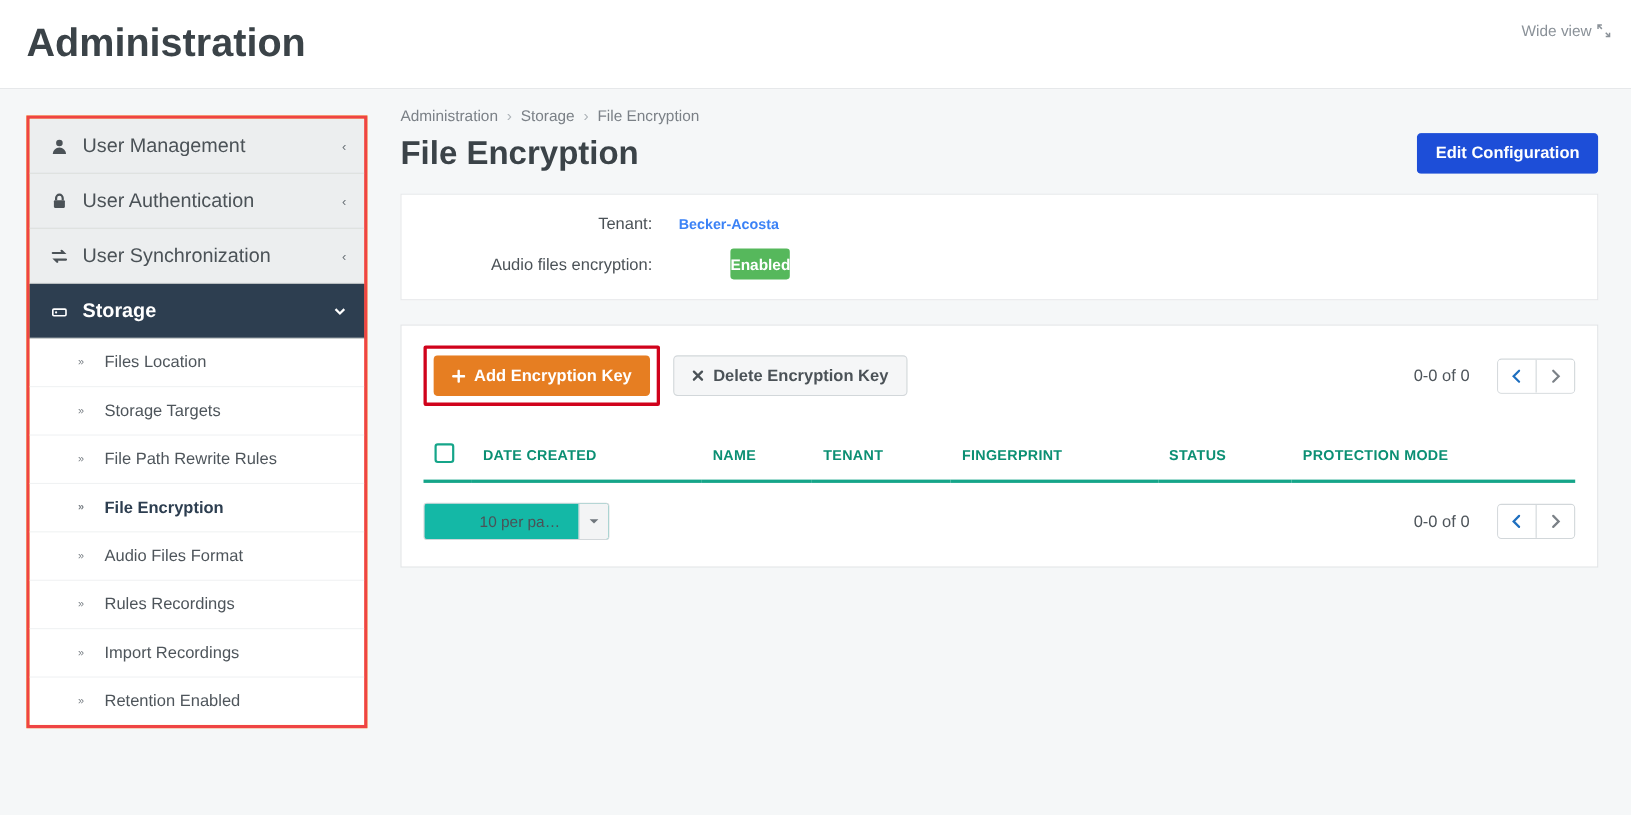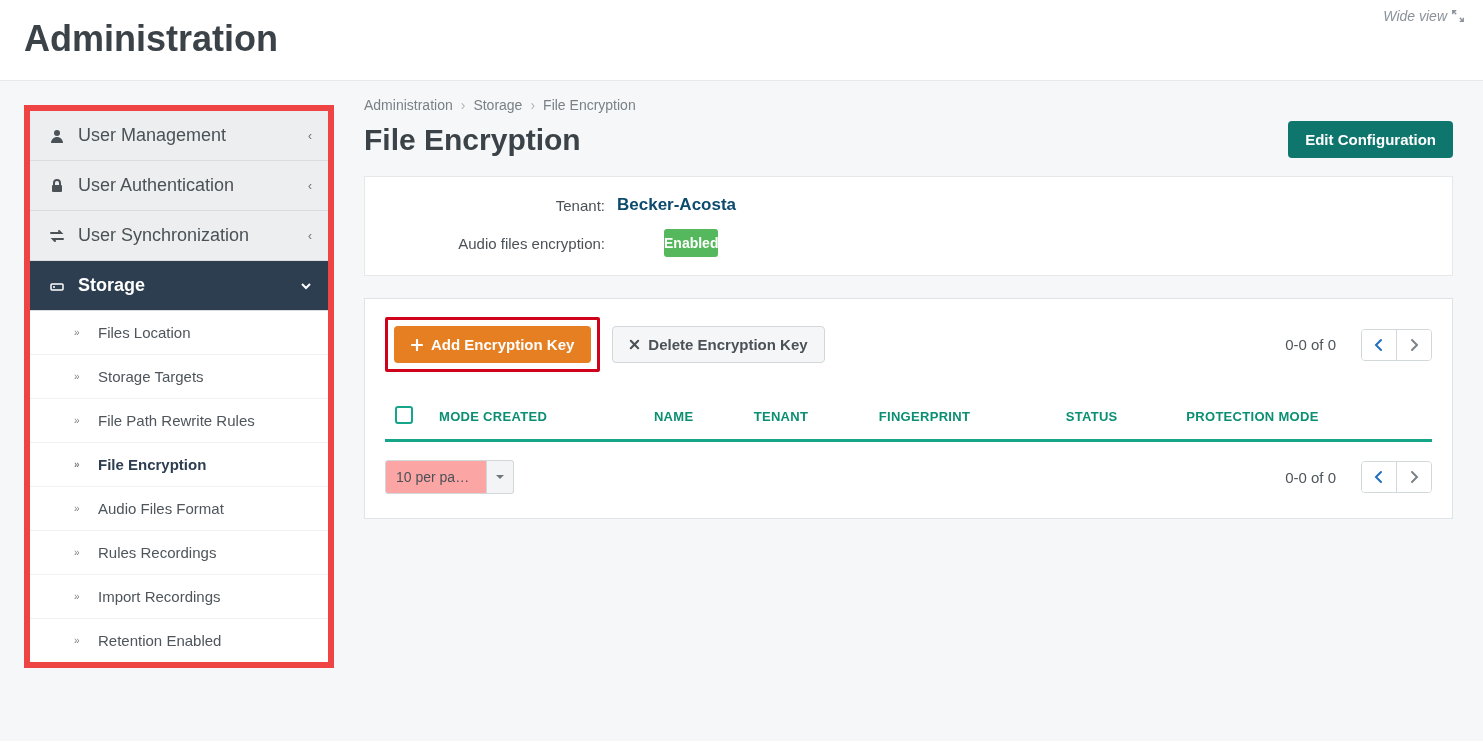--- a/index.html
+++ b/index.html
@@ -4,28 +4,27 @@
 <style>
   * { box-sizing: border-box; margin: 0; padding: 0; }
   body {
     font-family: "Segoe UI", -apple-system, "Helvetica Neue", Arial, sans-serif;
     color: #43494f;
     background: #fff;
     font-size: 14px;
   }
   .wide-view {
     position: absolute;
-    top: 8px; right: 18px;
+    top: 20px; right: 18px;
     color: #8a9198;
     font-size: 14px;
     display: flex;
     align-items: center;
     gap: 4px;
     cursor: pointer;
-    font-style: italic;
   }
   .wide-view svg { width: 14px; height: 14px; fill:#8a9198;}
   h1.page-title {
     font-size: 36px;
     font-weight: 600;
     color: #3b4348;
     padding: 18px 24px 20px;
   }
   .divider {
     border-bottom: 1px solid #e6e8ea;
@@ -34,21 +33,21 @@
     display: flex;
     background: #f5f7f8;
     min-height: 660px;
   }
   .sidebar {
     width: 334px;
     flex: 0 0 334px;
     padding: 24px 0 0 24px;
   }
   .nav {
-    border: 6px solid #ef4444;
+    border: 3px solid #ef4444;
     background:#fde047;
   }
   .nav-item {
     display:flex;
     align-items:center;
     padding: 14px 16px;
     font-size: 18px;
     color:#4b5257;
     border-bottom:1px solid #d9dde0;
     background:#eceeef;
@@ -111,21 +110,21 @@
     display:inline-flex;
     align-items:center;
     gap:8px;
     padding:9px 16px;
     border-radius:4px;
     font-weight:700;
     font-size:15px;
     cursor:pointer;
     border:1px solid transparent;
   }
-  .btn-primary{background:#0f766e;color:#fff;}
+  .btn-primary{background:#1d4ed8;color:#fff;}
   .btn-orange{background:#e67e22;color:#fff;}
   .btn-light{
     background:#f5f6f7;
     color:#4b5257;
     border:1px solid #d2d7da;
   }
   .btn-light .xicon{color:#4b5257;}
   .panel{
     background:#fff;
     border:1px solid #e6e8ea;
@@ -136,23 +135,23 @@
     display:flex;
     align-items:center;
     margin-bottom:14px;
   }
   .info-row:last-child{margin-bottom:0;gap:47px;}
   .info-label{
     width:230px;
     text-align:right;
     color:#4b5257;
     font-size:15px;
-    padding-right:12px;
-  }
-  .tenant-link{color:#0c4a6e;font-weight:600;font-size:17px;}
+    padding-right:24px;
+  }
+  .tenant-link{color:#3b82f6;font-weight:600;font-size:13px;}
   .badge-enabled{
     background:#56b85c;
     color:#fff;
     padding:6px 0;
     border-radius:3px;
     font-weight:600;
     font-size:14px;
   }
   .tabs{
     display:flex;
@@ -228,21 +227,22 @@
     display:flex;
     align-items:center;
     gap:14px;
     margin-top:18px;
   }
   .select-wrap{
     display:flex;
     border:1px solid #d2d7da;
     border-radius:3px;
     overflow:hidden;
-    background:#fca5a5;
+    background:#14b8a6;
+    padding-left:40px;
   }
   .select-wrap .sel-label{
     padding:8px 10px;
     width:100px;
     white-space:nowrap;
     overflow:hidden;
     text-overflow:ellipsis;
     color:#4b5257;
   }
   .select-wrap .sel-btn{
@@ -426,21 +426,21 @@
           </div>
         </div>
       </div>
 
       <table class="grid">
         <thead>
           <tr>
             <th class="checkbox-col">
               <span class="chk"></span>
             </th>
-            <th>MODE CREATED</th>
+            <th>DATE CREATED</th>
             <th>NAME</th>
             <th>TENANT</th>
             <th>FINGERPRINT</th>
             <th>STATUS</th>
             <th>PROTECTION MODE</th>
           </tr>
         </thead>
       </table>
 
       <div class="bottom-bar">

